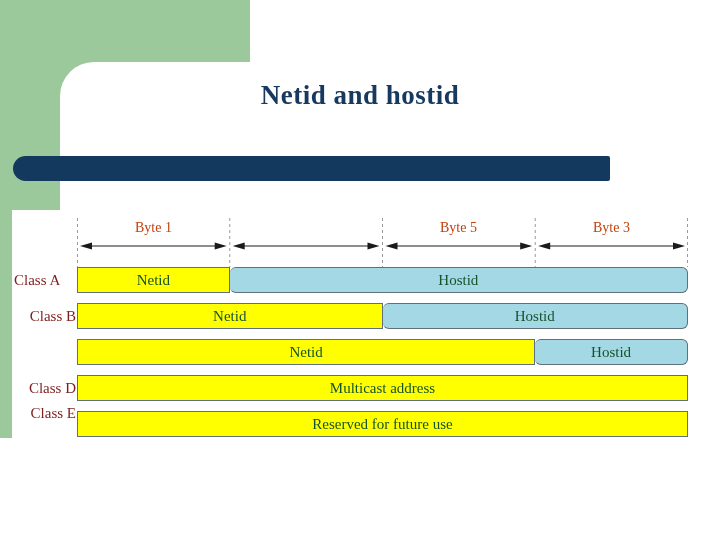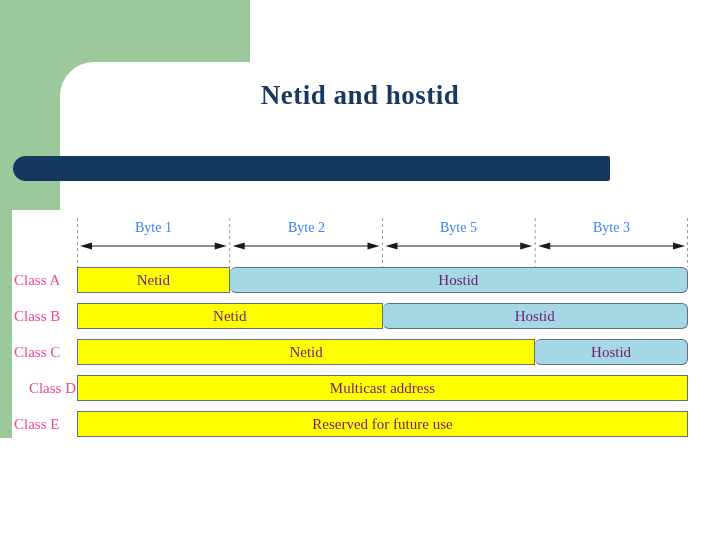--- a/index.html
+++ b/index.html
@@ -25,32 +25,32 @@
     background:#14395f; border-radius:13px 2px 2px 13px;
   }
   
   .figure {
     position:absolute; left:12px; top:210px; width:696px; height:232px;
     background:#ffffff;
   }
   .byte-scale-svg { position:absolute; left:65px; top:8px; }
   .byte-label {
     position:absolute; top:10px; width:153px; text-align:center;
-    font-size:14px; color:#3b82f6;
+    font-size:14px; color:#c2410c;
   }
   .class-row-label {
     position:absolute; left:2px; width:62px; height:26px; line-height:26px;
-    font-size:15px; color:#ec4899; white-space:nowrap;
+    font-size:15px; color:#7f1d1d; white-space:nowrap;
   }
   .bar {
     position:absolute; left:65px; width:611px; height:26px; display:flex;
   }
   .seg {
     box-sizing:border-box; border:1px solid #60707a; height:26px;
-    line-height:24px; text-align:center; font-size:15px; color:#701a75;
+    line-height:24px; text-align:center; font-size:15px; color:#14532d;
     overflow:hidden; white-space:nowrap;
   }
   .seg + .seg { border-left:none; }
   .seg-netid  { background:#ffff00; }
   .seg-hostid { background:#a5d8e5;border-radius:6px; }
 </style>
 </head>
 <body>
 
 <div class="screen">
@@ -85,46 +85,44 @@
         <polygon points="155.7,28 167.7,24.5 167.7,31.5"></polygon>
         <polygon points="302.5,28 290.5,24.5 290.5,31.5"></polygon>
         <polygon points="308.5,28 320.5,24.5 320.5,31.5"></polygon>
         <polygon points="455.2,28 443.2,24.5 443.2,31.5"></polygon>
         <polygon points="461.2,28 473.2,24.5 473.2,31.5"></polygon>
         <polygon points="608,28 596,24.5 596,31.5"></polygon>
       </g>
     </svg>
 
     <div class="byte-label" style="left:65px;">Byte 1</div>
-    <div class="byte-label" style="left:218px;">Byte 2</div>
     <div class="byte-label" style="left:370px;">Byte 5</div>
     <div class="byte-label" style="left:523px;">Byte 3</div>
 
     <div class="class-row-label" style="top:57px;">Class A</div>
     <div class="bar" style="top:57px;">
       <div class="seg seg-netid" style="width:25%;">Netid</div>
       <div class="seg seg-hostid" style="width:75%;">Hostid</div>
     </div>
 
-    <div class="class-row-label" style="top:93px;">Class B</div>
+    <div class="class-row-label" style="top:93px;text-align:right;">Class B</div>
     <div class="bar" style="top:93px;">
       <div class="seg seg-netid" style="width:50%;">Netid</div>
       <div class="seg seg-hostid" style="width:50%;">Hostid</div>
     </div>
 
-    <div class="class-row-label" style="top:129px;">Class C</div>
     <div class="bar" style="top:129px;">
       <div class="seg seg-netid" style="width:75%;">Netid</div>
       <div class="seg seg-hostid" style="width:25%;">Hostid</div>
     </div>
 
     <div class="class-row-label" style="top:165px;text-align:right;">Class D</div>
     <div class="bar" style="top:165px;">
       <div class="seg seg-netid" style="width:100%;">Multicast address</div>
     </div>
 
-    <div class="class-row-label" style="top:201px;">Class E</div>
+    <div class="class-row-label" style="top:190px;text-align:right;">Class E</div>
     <div class="bar" style="top:201px;">
       <div class="seg seg-netid" style="width:100%;text-align:center;">Reserved for future use</div>
     </div>
 
   </div>
 </div>
 
 </body></html>

